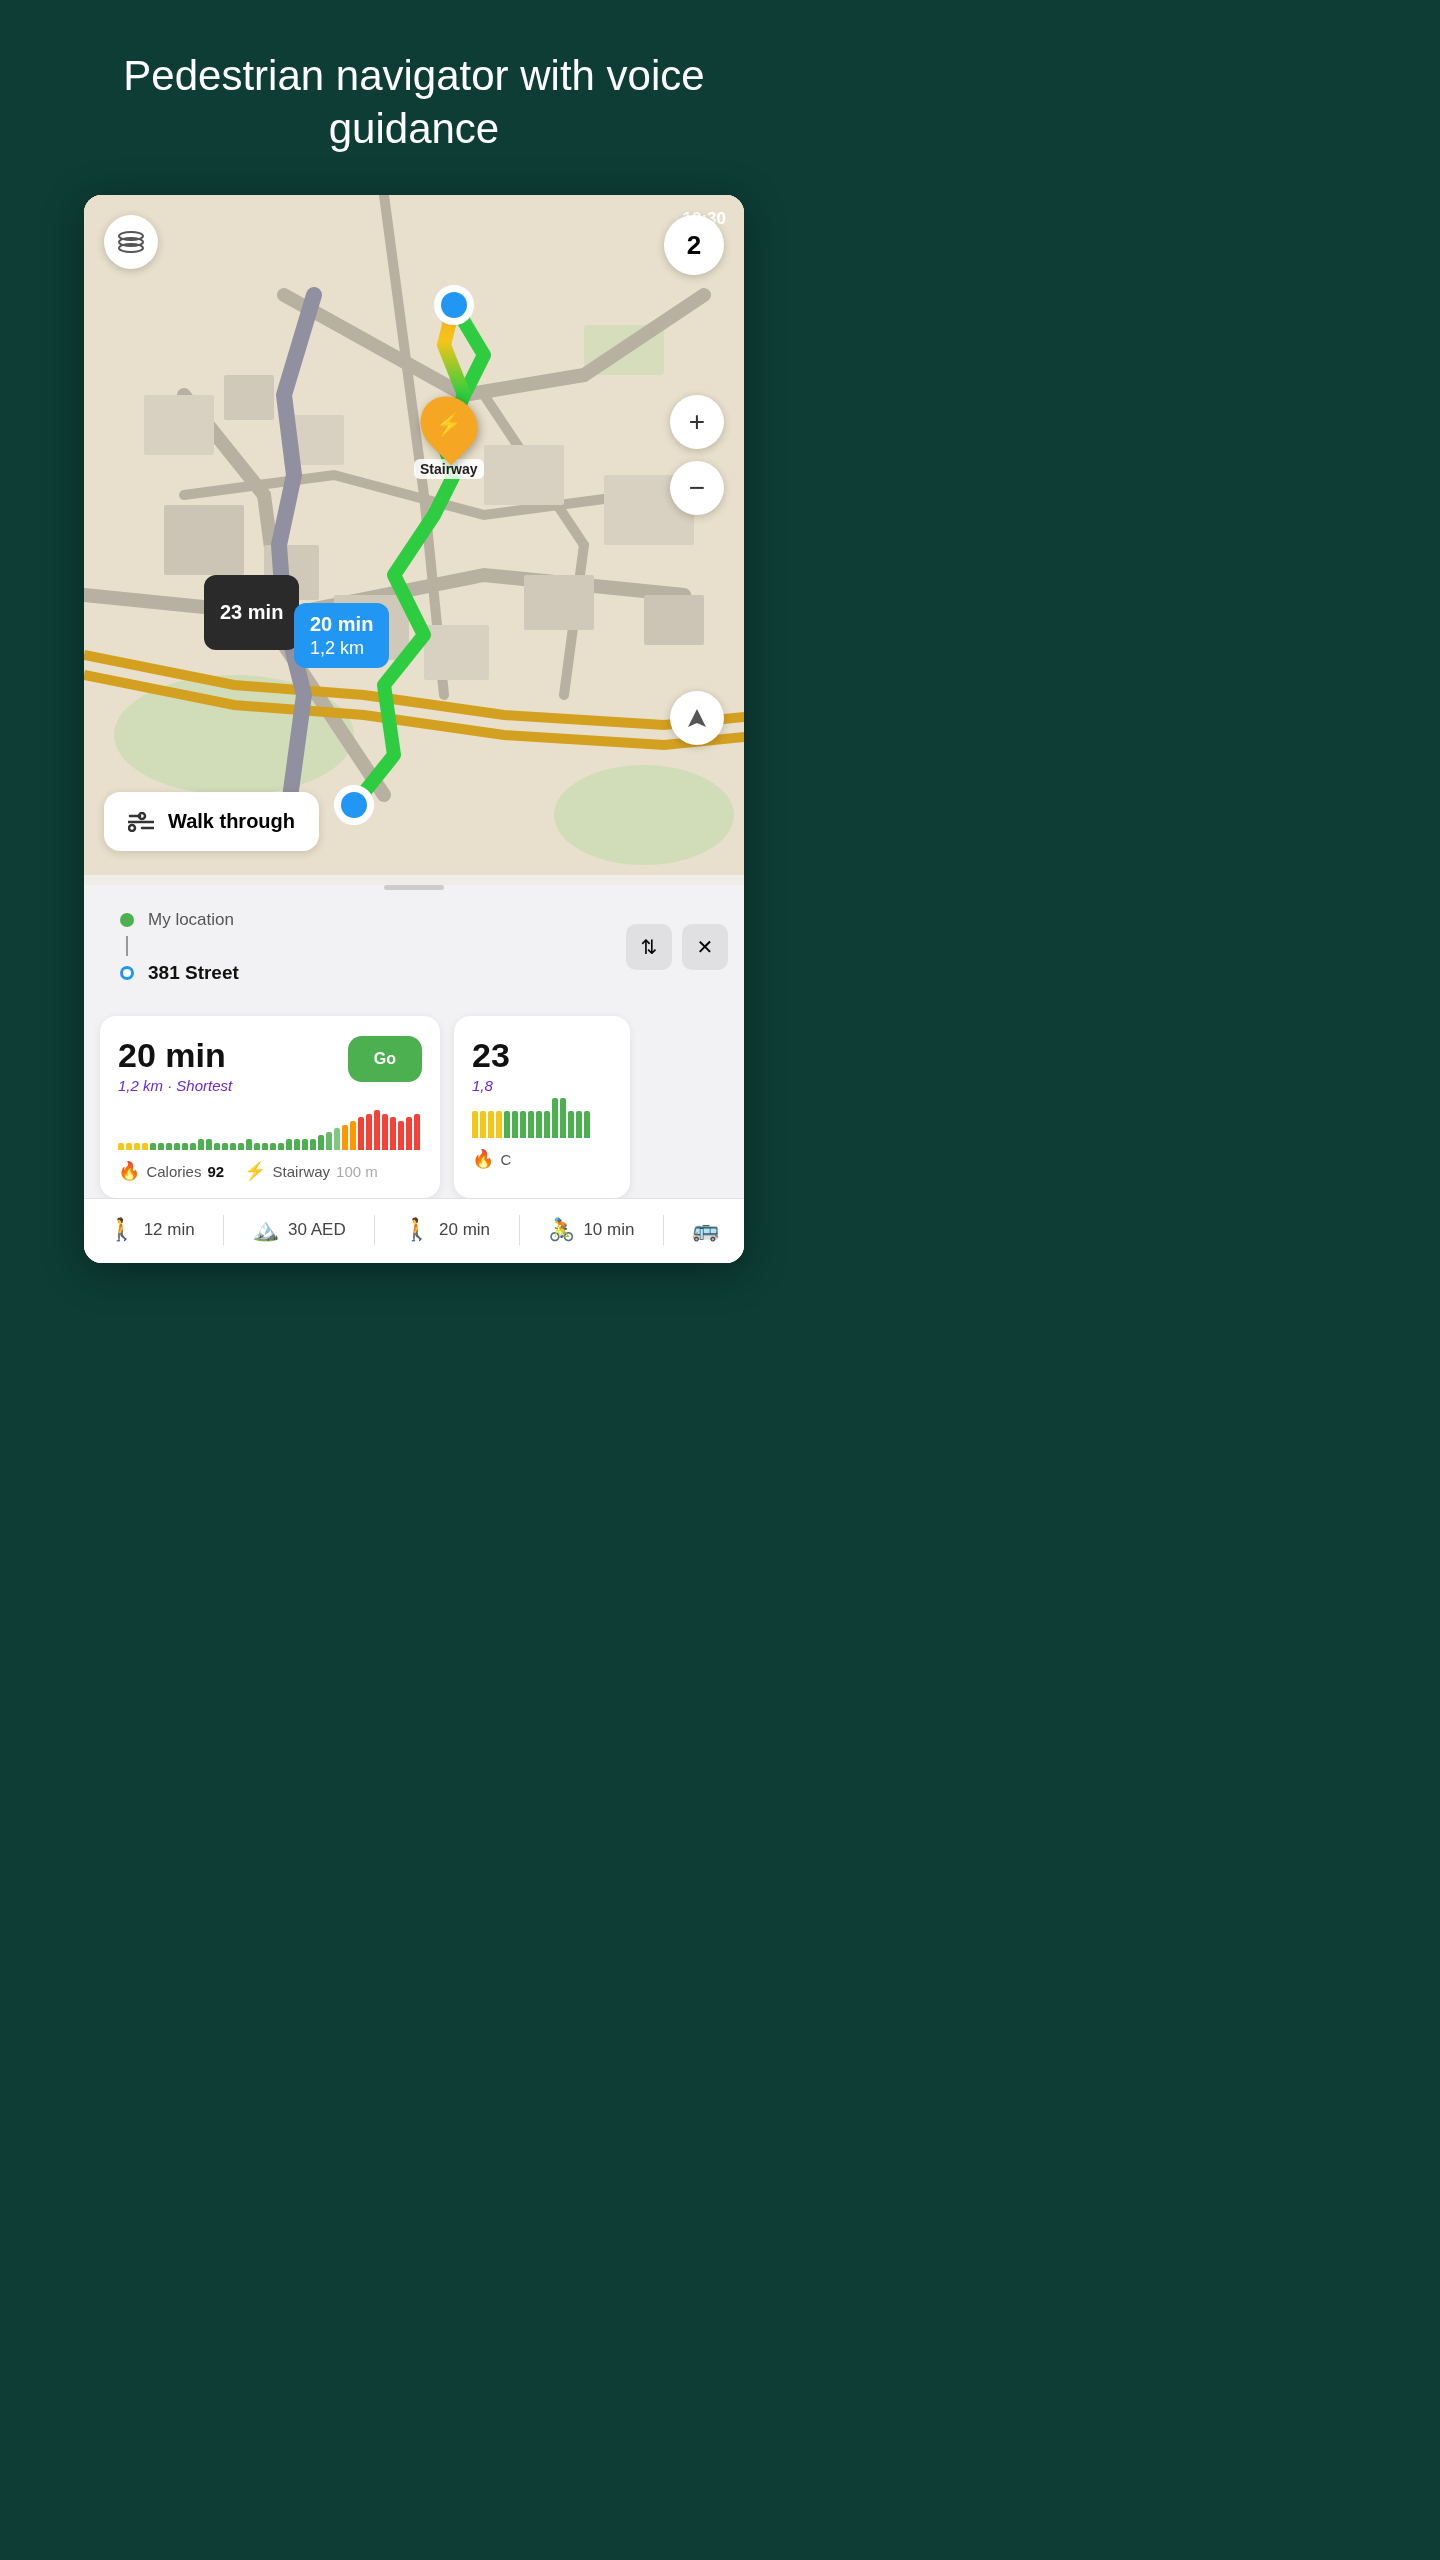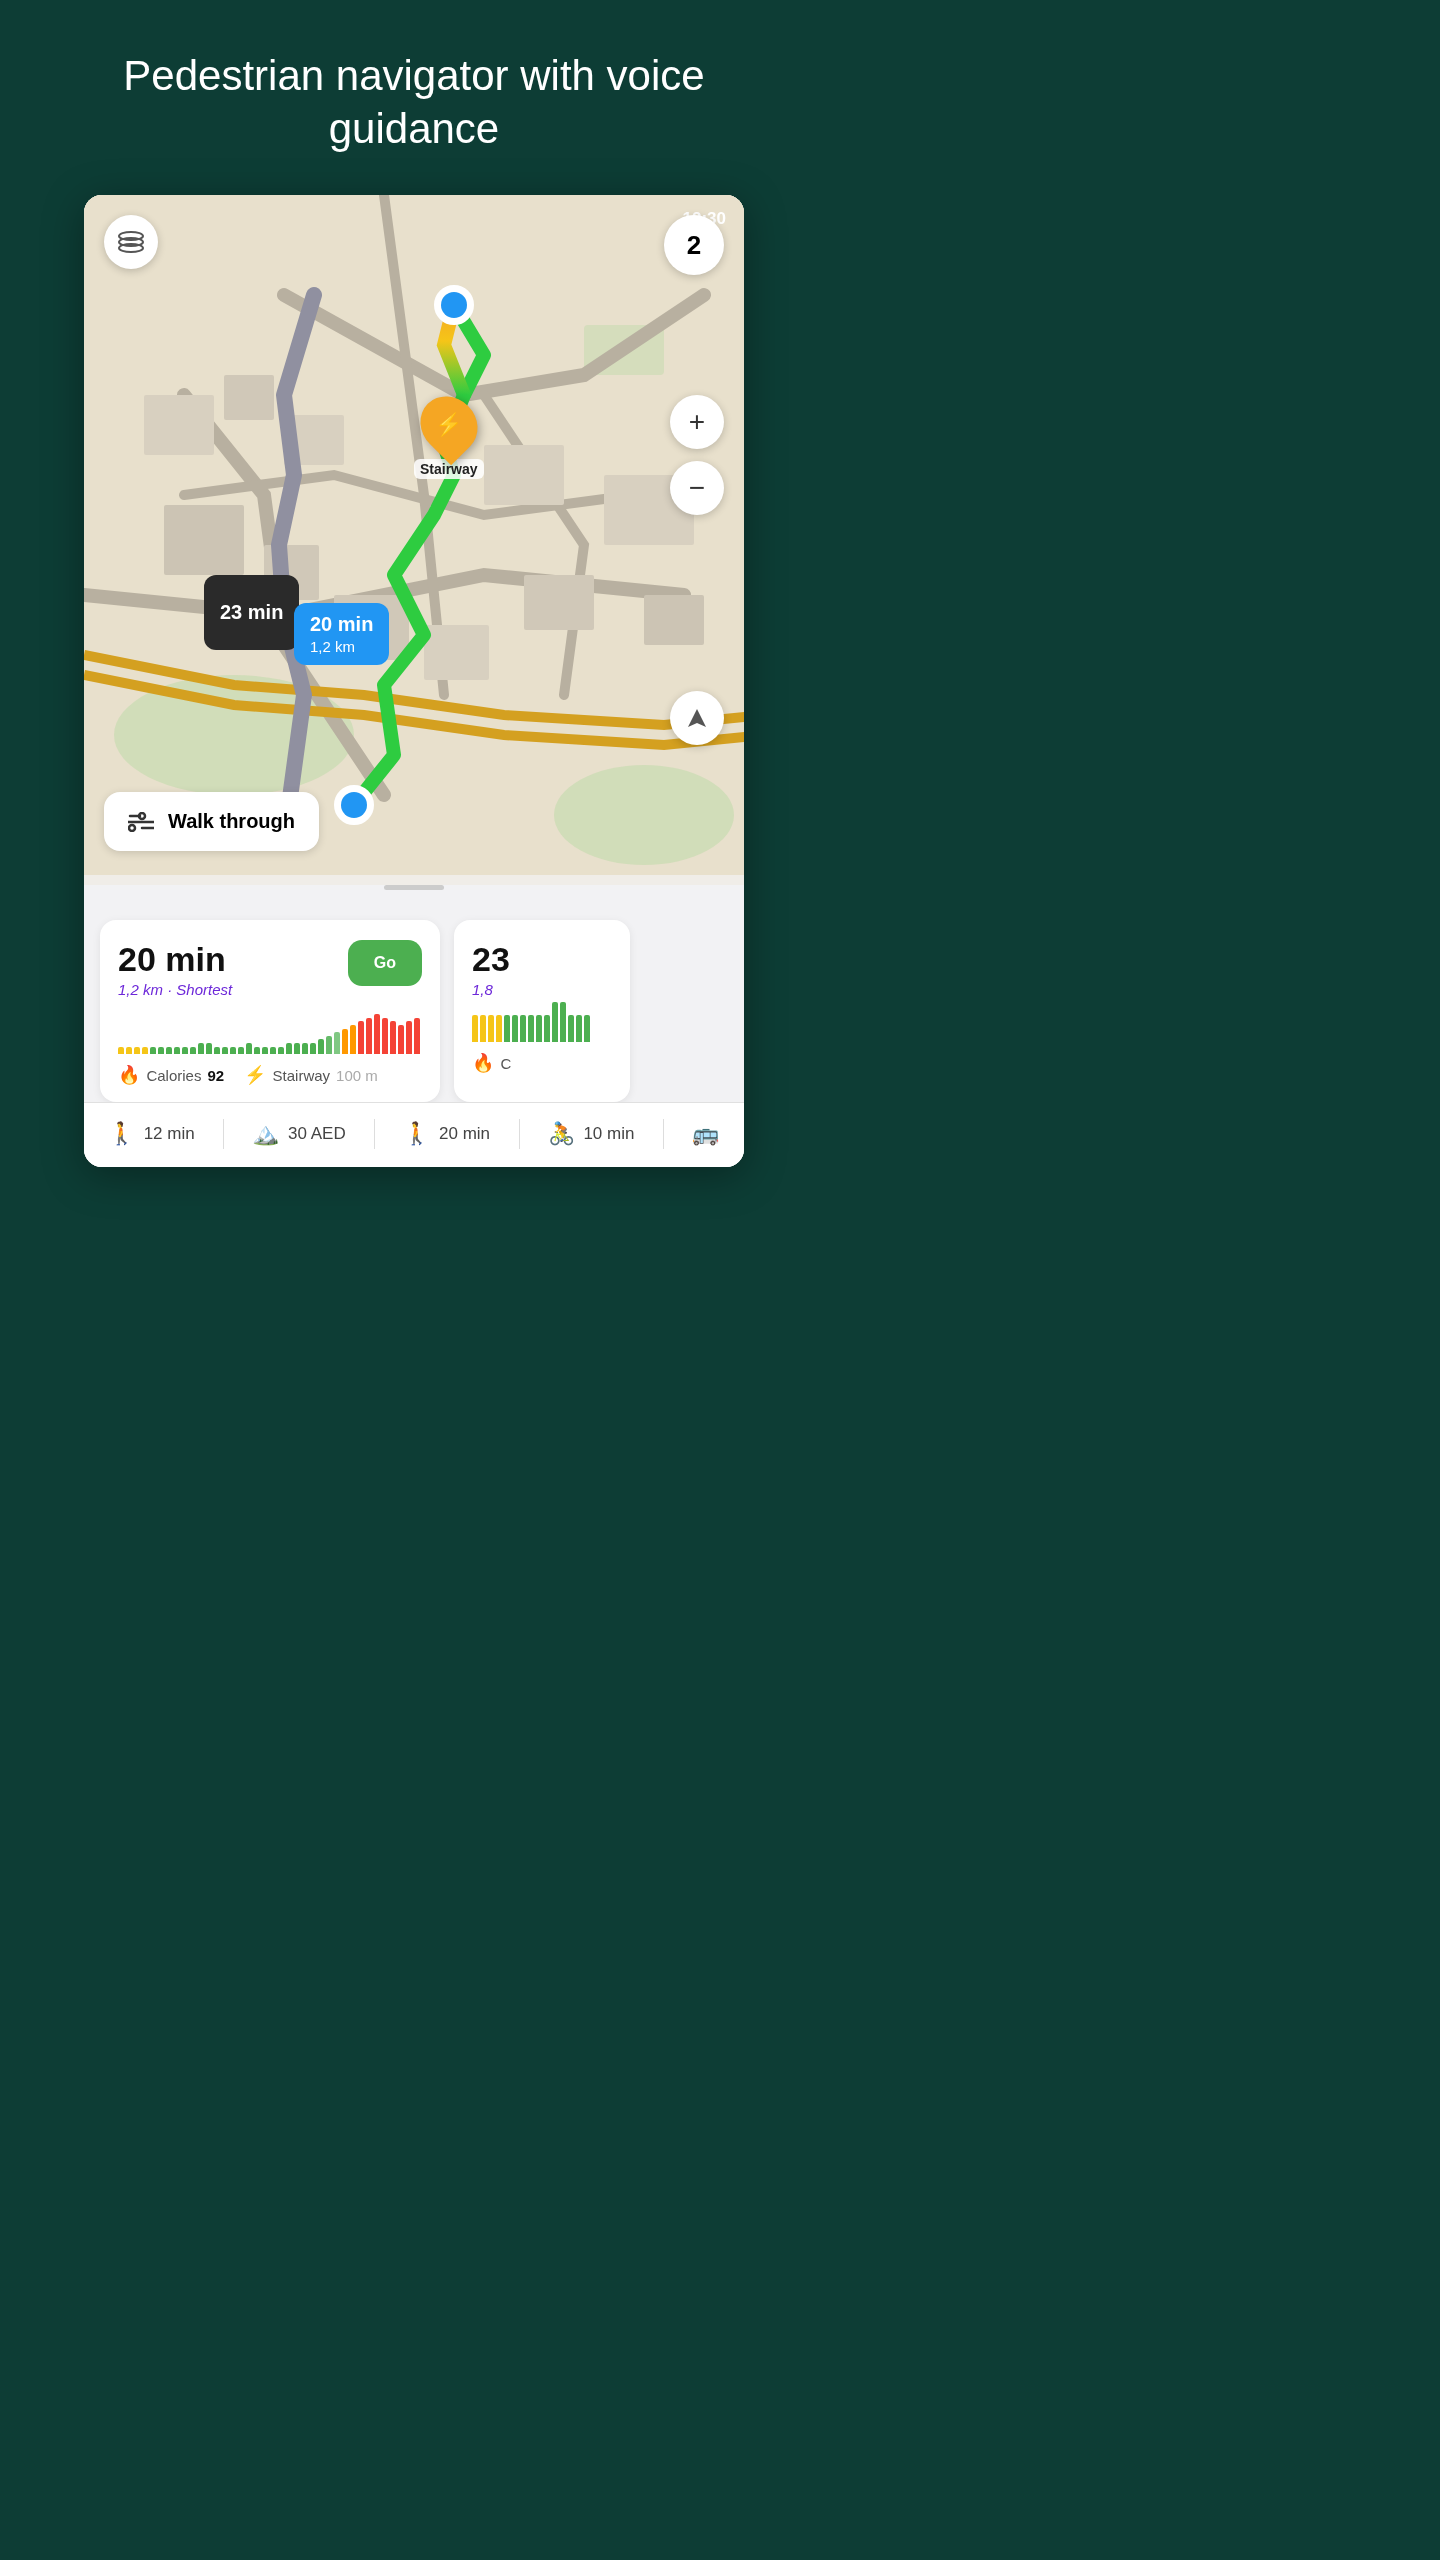--- a/index.html
+++ b/index.html
@@ -151,21 +151,21 @@
       color: white;
       border-radius: 12px;
       padding: 8px 16px;
       font-size: 20px;
       font-weight: 700;
       z-index: 11;
       white-space: nowrap;
       line-height: 1.3;
     }
     .bubble-blue .sub {
-      font-size: 15px;
+      font-size: 18px;
       font-weight: 400;
     }
 
     
     .stairway-marker {
       position: absolute;
       left: 330px;
       top: 200px;
       z-index: 12;
       display: flex;
@@ -497,20 +497,37 @@
         <circle cx="14" cy="4" r="3" fill="none" stroke="#333" stroke-width="2.5"></circle>
         <circle cx="4" cy="16" r="3" fill="none" stroke="#333" stroke-width="2.5"></circle>
       </svg>
       <span>Walk through</span>
     </div>
   </div>
 
   <div class="route-panel">
     <div class="drag-handle"></div>
 
+    <div style="display:flex; align-items:stretch; padding: 0 16px 10px;">
+      <div style="flex:1;">
+        <div class="location-row">
+          <div class="loc-dot-green"></div>
+          <span style="color:#555; font-size:17px;">My location</span>
+        </div>
+        <div class="loc-line"></div>
+        <div class="location-row">
+          <div class="loc-dot-blue"></div>
+          <span style="font-size:19px; font-weight:600; color:#111;">381 Street</span>
+        </div>
+      </div>
+      <div class="location-actions">
+        <div class="swap-btn">⇅</div>
+        <div class="close-btn">✕</div>
+      </div>
+    </div>
 
     <div class="route-cards">
 
       <div class="route-card">
         <div class="route-time">20 min</div>
         <div class="route-detail">1,2 km · Shortest</div>
         <div class="go-btn">Go</div>
         <div class="bar-chart" id="barChart1">
             <div class="bar" style="height: 7.27273px; background: rgb(245, 197, 24);"></div>
             <div class="bar" style="height: 7.27273px; background: rgb(245, 197, 24);"></div>

